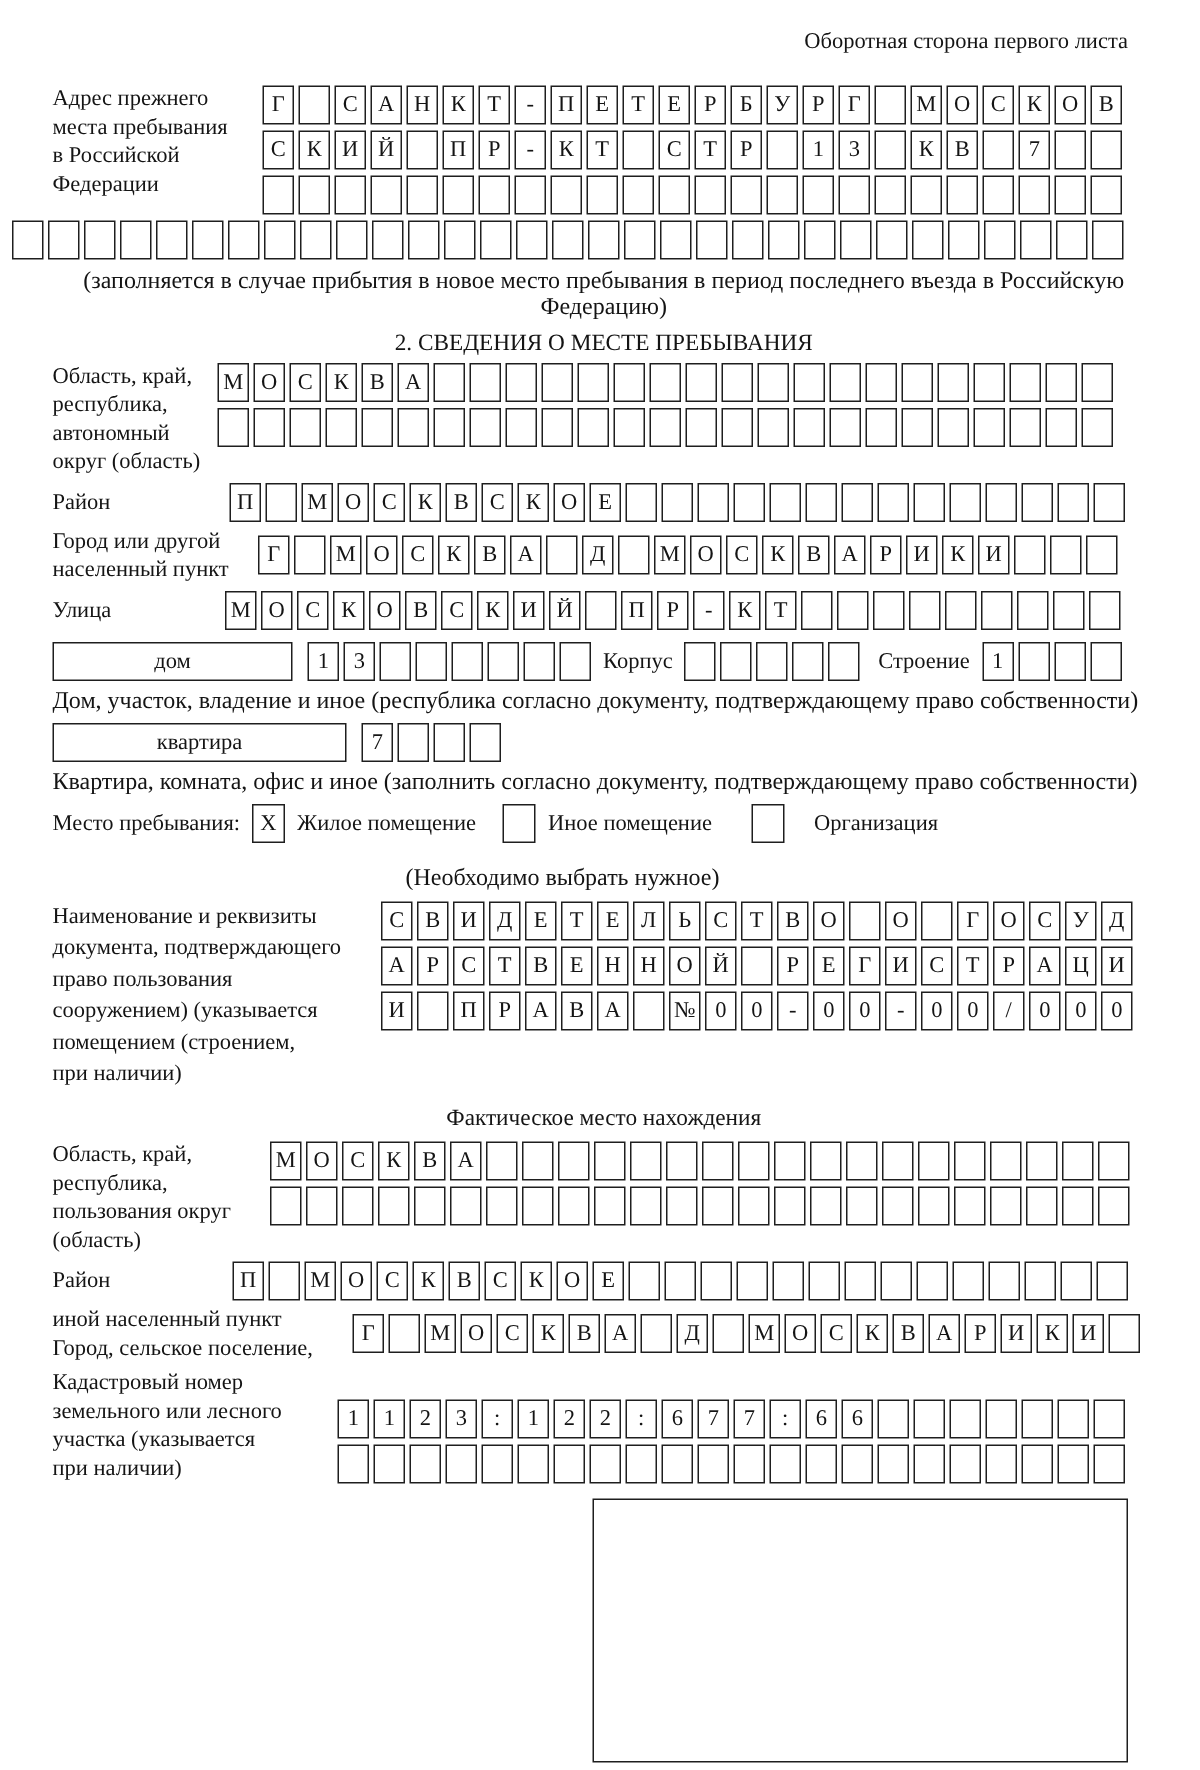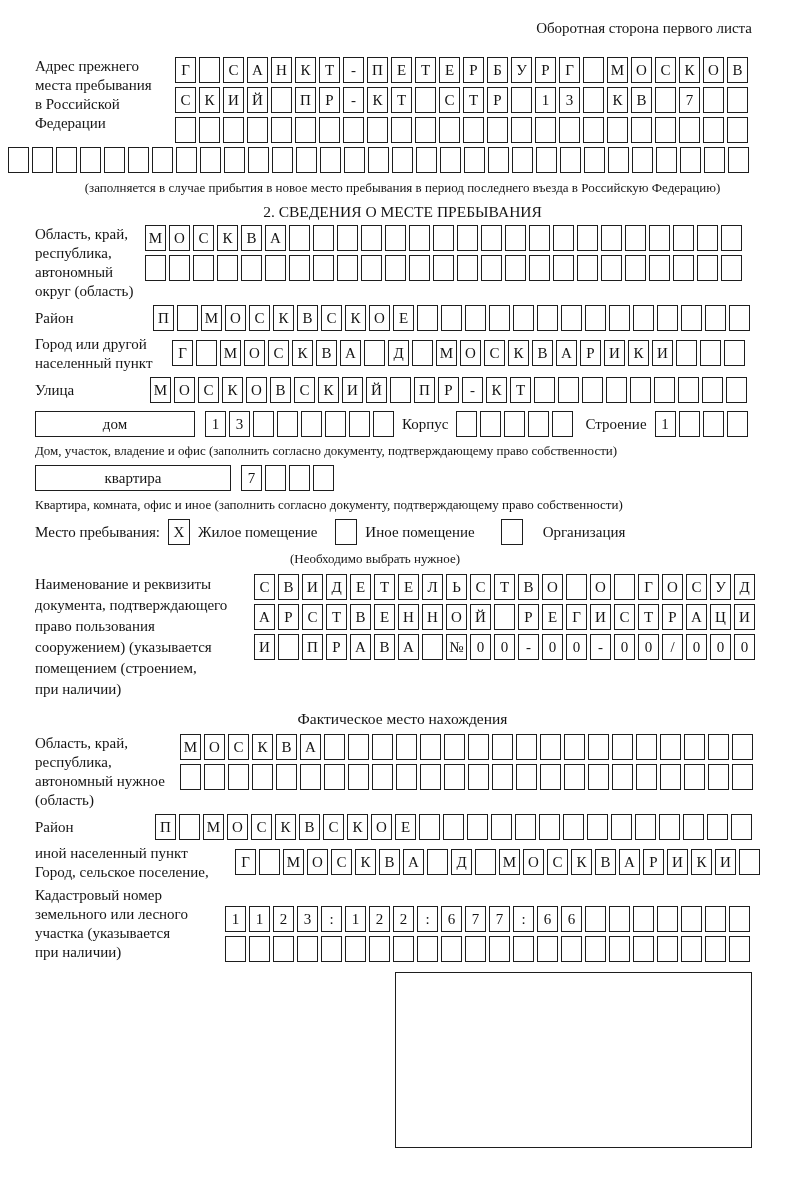--- a/index.html
+++ b/index.html
@@ -10,21 +10,21 @@
   .frow{display:flex;align-items:flex-start;margin-top:4px;}
   .flabel{font-size:15px;line-height:19px;flex:none;}
   .flabel.single{line-height:26px;}
   .rows{display:flex;flex-direction:column;gap:4px;}
   .cells{display:flex;gap:3px;flex:none;}
   .cell{width:21px;height:26px;border:1.5px solid #1e1e1e;box-sizing:border-box;flex:none;
         display:flex;align-items:center;justify-content:center;font-size:15px;background:#fff;}
   .widebox{height:26px;border:1.5px solid #1e1e1e;box-sizing:border-box;flex:none;
         display:flex;align-items:center;justify-content:center;font-size:15px;background:#fff;}
   .inline-label{font-size:15px;line-height:26px;flex:none;}
-  .caption{font-size:13px;line-height:17px;}
+  .caption{font-size:16px;line-height:17px;}
   .caption.center{text-align:center;}
   .title{font-weight:normal;font-size:15.5px;text-align:center;}
   .fullrow{margin-left:-27px;margin-top:4px;}
   .note-lines{text-align:center;font-size:13.5px;line-height:18px;margin-top:8px;}
   .stamp-box{width:357px;height:176px;border:1.5px solid #1e1e1e;box-sizing:border-box;
         margin-left:360px;margin-top:10px;background:#fff;}
 </style>
 </head>
 <body>
 
@@ -338,21 +338,21 @@
         <div class="cell"></div>
       </div>
     <div class="inline-label" style="margin-left:12px">Строение</div>
     <div class="cells" style="margin-left:8px">
         <div class="cell">1</div>
         <div class="cell"></div>
         <div class="cell"></div>
         <div class="cell"></div>
       </div>
   </div>
-  <div class="caption" style="margin-top:5px">Дом, участок, владение и офис (заполнить согласно документу, подтверждающему право собственности)</div>
+  <div class="caption" style="margin-top:5px">Дом, участок, владение и иное (республика согласно документу, подтверждающему право собственности)</div>
 
   <div class="frow" style="margin-top:6px">
     <div class="widebox" style="width:196px">квартира</div>
     <div class="cells" style="margin-left:10px">
         <div class="cell">7</div>
         <div class="cell"></div>
         <div class="cell"></div>
         <div class="cell"></div>
       </div>
   </div>
@@ -360,21 +360,21 @@
 
   <div class="frow" style="margin-top:6px">
     <div class="inline-label">Место пребывания:</div>
     <div class="cell" style="margin-left:8px;width:22px">X</div>
     <div class="inline-label" style="margin-left:8px">Жилое помещение</div>
     <div class="cell" style="margin-left:18px;width:22px"></div>
     <div class="inline-label" style="margin-left:8px">Иное помещение</div>
     <div class="cell" style="margin-left:26px;width:22px"></div>
     <div class="inline-label" style="margin-left:20px">Организация</div>
   </div>
-  <div class="caption" style="margin-top:5px;margin-left:140px;width:400px;text-align:center">(Необходимо выбрать нужное)</div>
+  <div class="caption" style="margin-top:15px;margin-left:140px;width:400px;text-align:center">(Необходимо выбрать нужное)</div>
 
   <div class="frow" style="margin-top:7px">
     <div class="flabel" style="width:219px;line-height:21px">
         <div>Наименование и реквизиты</div>
         <div>документа, подтверждающего</div>
         <div>право пользования</div>
         <div>сооружением) (указывается</div>
         <div>помещением (строением,</div>
         <div>при наличии)</div>
       </div>
@@ -450,21 +450,21 @@
         </div>
     </div>
   </div>
 
   <div class="title" style="margin-top:10px">Фактическое место нахождения</div>
 
   <div class="frow" style="margin-top:6px">
     <div class="flabel" style="width:145px">
         <div>Область, край,</div>
         <div>республика,</div>
-        <div>автономный нужное</div>
+        <div>пользования округ</div>
         <div>(область)</div>
       </div>
     <div class="rows">
       <div class="cells">
           <div class="cell">М</div>
           <div class="cell">О</div>
           <div class="cell">С</div>
           <div class="cell">К</div>
           <div class="cell">В</div>
           <div class="cell">А</div>

